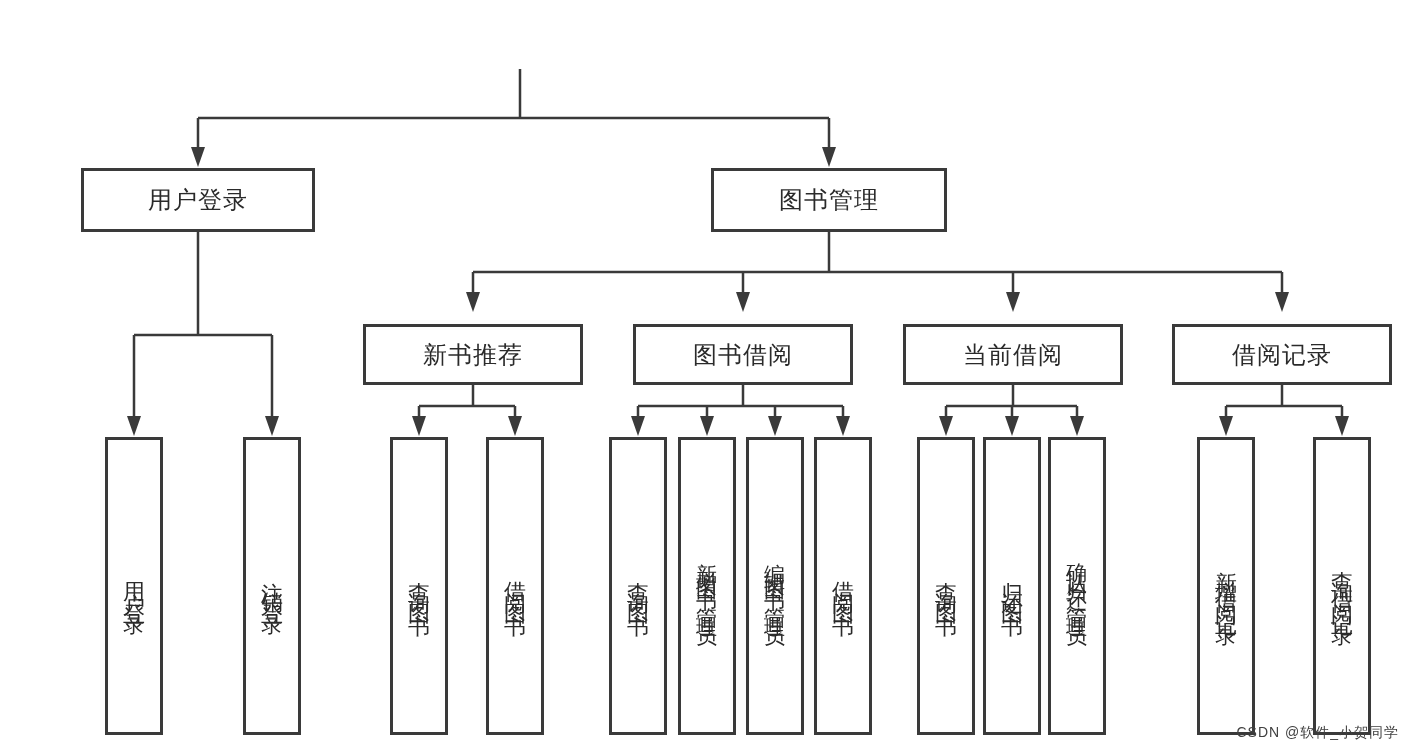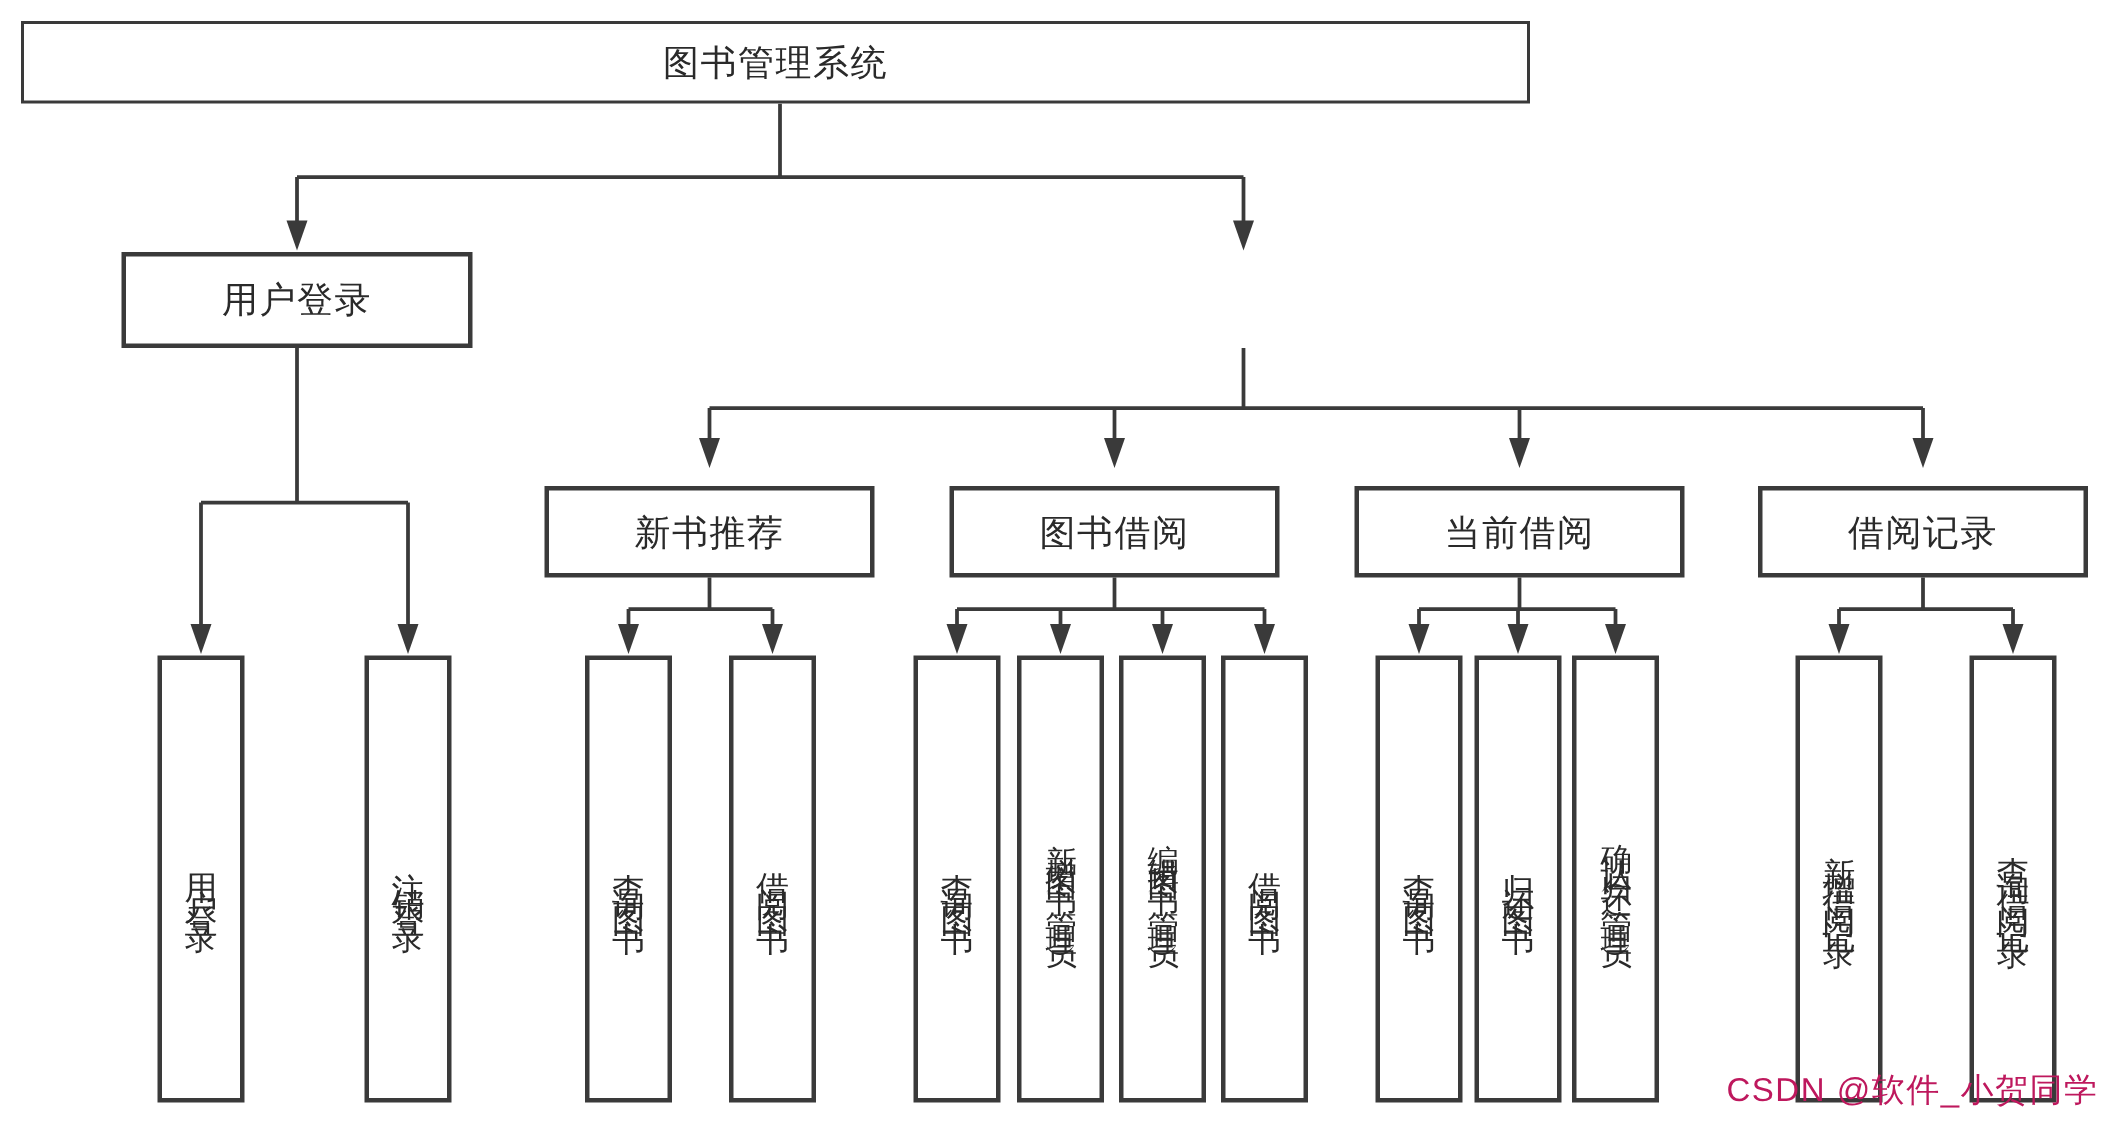--- a/index.html
+++ b/index.html
@@ -18,21 +18,21 @@
   .lvl2{top:324px;height:61px;width:220px;}
   .leaf{top:437px;width:58px;height:298px;}
   .leaf span{
     writing-mode:vertical-rl;text-orientation:mixed;
     font-size:22px;letter-spacing:11px;line-height:1;white-space:nowrap;
   }
   .leaf.long span{font-size:21px;letter-spacing:9px;}
   svg.wires{position:absolute;left:0;top:0;z-index:1;pointer-events:none;}
   .watermark{
     position:absolute;right:6px;bottom:5px;z-index:3;
-    font-size:22px;color:#be185d;letter-spacing:1px;
+    font-size:14px;color:#404040;letter-spacing:1px;
   }
 </style>
 </head>
 <body>
 
 <div class="stage">
 
   <svg class="wires" width="1405" height="747" viewBox="0 0 1405 747">
     <g stroke="#3a3a3a" stroke-width="2.5" fill="none">
       <path d="M520 69 V118 M198 118 H829 M198 118 V150 M829 118 V150"></path>
@@ -59,23 +59,23 @@
       <polygon points="768,416 782,416 775,436"></polygon>
       <polygon points="836,416 850,416 843,436"></polygon>
       <polygon points="939,416 953,416 946,436"></polygon>
       <polygon points="1005,416 1019,416 1012,436"></polygon>
       <polygon points="1070,416 1084,416 1077,436"></polygon>
       <polygon points="1219,416 1233,416 1226,436"></polygon>
       <polygon points="1335,416 1349,416 1342,436"></polygon>
     </g>
   </svg>
 
-  <div class="box hbox root">图书管理系统</div>
 
   <div class="box hbox lvl1" style="left:81px;width:234px;">用户登录</div>
+  <div class="box hbox lvl1" style="left:711px;width:236px;">图书管理</div>
 
   <div class="box hbox lvl2" style="left:363px;">新书推荐</div>
   <div class="box hbox lvl2" style="left:633px;font-family:Liberation Serif, serif;">图书借阅</div>
   <div class="box hbox lvl2" style="left:903px;">当前借阅</div>
   <div class="box hbox lvl2" style="left:1172px;">借阅记录</div>
 
   <div class="box leaf" style="left:105px;">
     <span>用户登录</span>
   </div>
   <div class="box leaf" style="left:243px;">

